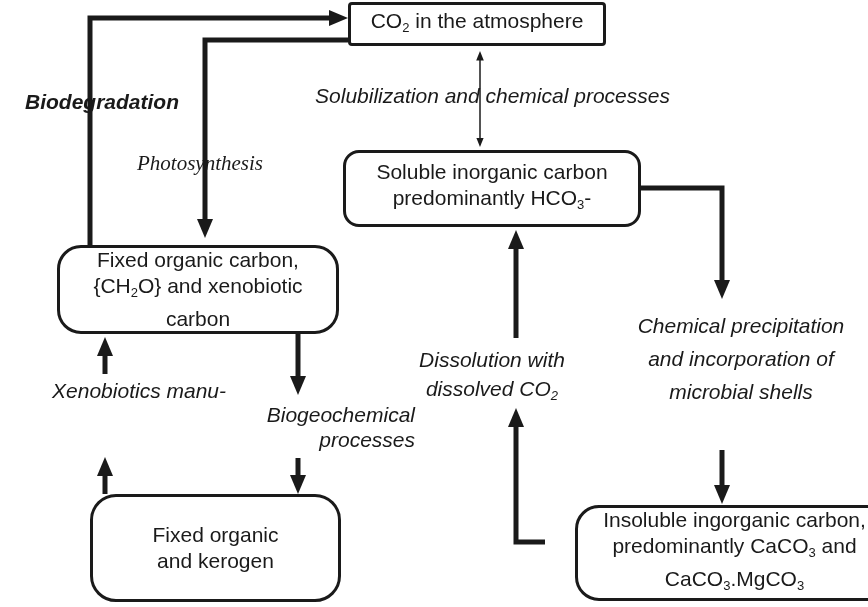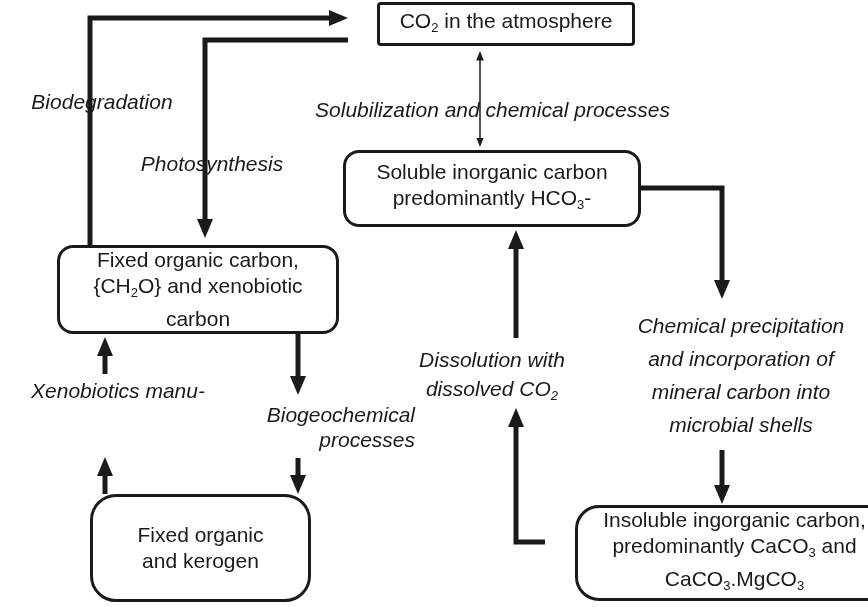--- a/index.html
+++ b/index.html
@@ -43,32 +43,32 @@
   }
   .lbl {
     position: absolute;
     font-style: italic;
     font-size: 21px;
     line-height: 25px;
     text-align: center;
   }
   .lbl .lline { white-space: nowrap; }
 
-  #box-co2        { left: 348px; top: 2px;   width: 258px; height: 44px;  border-radius: 4px; margin-left: 29px; }
+  #box-co2        { left: 348px; top: 2px;   width: 258px; height: 44px;  border-radius: 4px; }
   #box-soluble    { left: 343px; top: 150px; width: 298px; height: 77px;  border-radius: 16px; }
-  #box-fixed      { left: 57px;  top: 245px; width: 282px; height: 89px;  border-radius: 16px; justify-content: center; }
-  #box-hydro      { left: 90px;  top: 494px; width: 221px; height: 108px; border-radius: 26px; }
+  #box-fixed      { left: 57px;  top: 245px; width: 282px; height: 89px;  border-radius: 24px; justify-content: center; }
+  #box-hydro      { left: 90px;  top: 494px; width: 251px; height: 108px; border-radius: 26px; }
   #box-insoluble  { left: 545px; top: 505px; width: 319px; height: 96px;  border-radius: 24px; margin-left: 30px; }
 
-  #lbl-biodegradation { left: 12px;  top: 89px;  width: 180px; }
-  #lbl-solubilization { left: 295px; top: 97px;  width: 395px; }
-  #lbl-photosynthesis { left: 127px; top: 151px; width: 170px; }
+  #lbl-biodegradation { left: 12px;  top: 89px;  width: 180px; font-weight: bold; }
+  #lbl-solubilization { left: 295px; top: 83px;  width: 395px; }
+  #lbl-photosynthesis { left: 115px; top: 151px; width: 170px; font-family: Liberation Serif, serif; }
   #lbl-dissolution    { left: 392px; top: 345px; width: 200px; line-height: 29px; }
   #lbl-precip         { left: 622px; top: 309px; width: 238px; line-height: 33px; }
-  #lbl-xenobiotics    { left: 10px;  top: 378px; width: 216px; line-height: 25px; }
+  #lbl-xenobiotics    { left: 10px;  top: 378px; width: 216px; line-height: 25px; text-align: right; }
   #lbl-biogeochem     { left: 235px; top: 402px; width: 180px; line-height: 25px; text-align: right; }
 </style>
 </head>
 <body>
 
 <div id="diagram">
 
   <svg class="arrows" viewBox="0 0 868 607" xmlns="http://www.w3.org/2000/svg">
     <defs>
       <marker id="ahb" markerUnits="userSpaceOnUse" markerWidth="22" markerHeight="22" refX="1" refY="10" orient="auto">
@@ -142,21 +142,20 @@
   </div>
 
   <div class="lbl" id="lbl-dissolution">
     <div class="lline">Dissolution with</div>
     <div class="lline"><span>dissolved CO</span><span class="sub">2</span></div>
   </div>
 
   <div class="lbl" id="lbl-precip">
     <div class="lline">Chemical precipitation</div>
     <div class="lline">and incorporation of</div>
-    <div class="lline">mineral carbon into</div>
     <div class="lline">microbial shells</div>
   </div>
 
   <div class="lbl" id="lbl-xenobiotics">
     <div class="lline">Xenobiotics manu-</div>
   </div>
 
   <div class="lbl" id="lbl-biogeochem">
     <div class="lline">Biogeochemical</div>
     <div class="lline">processes</div>

